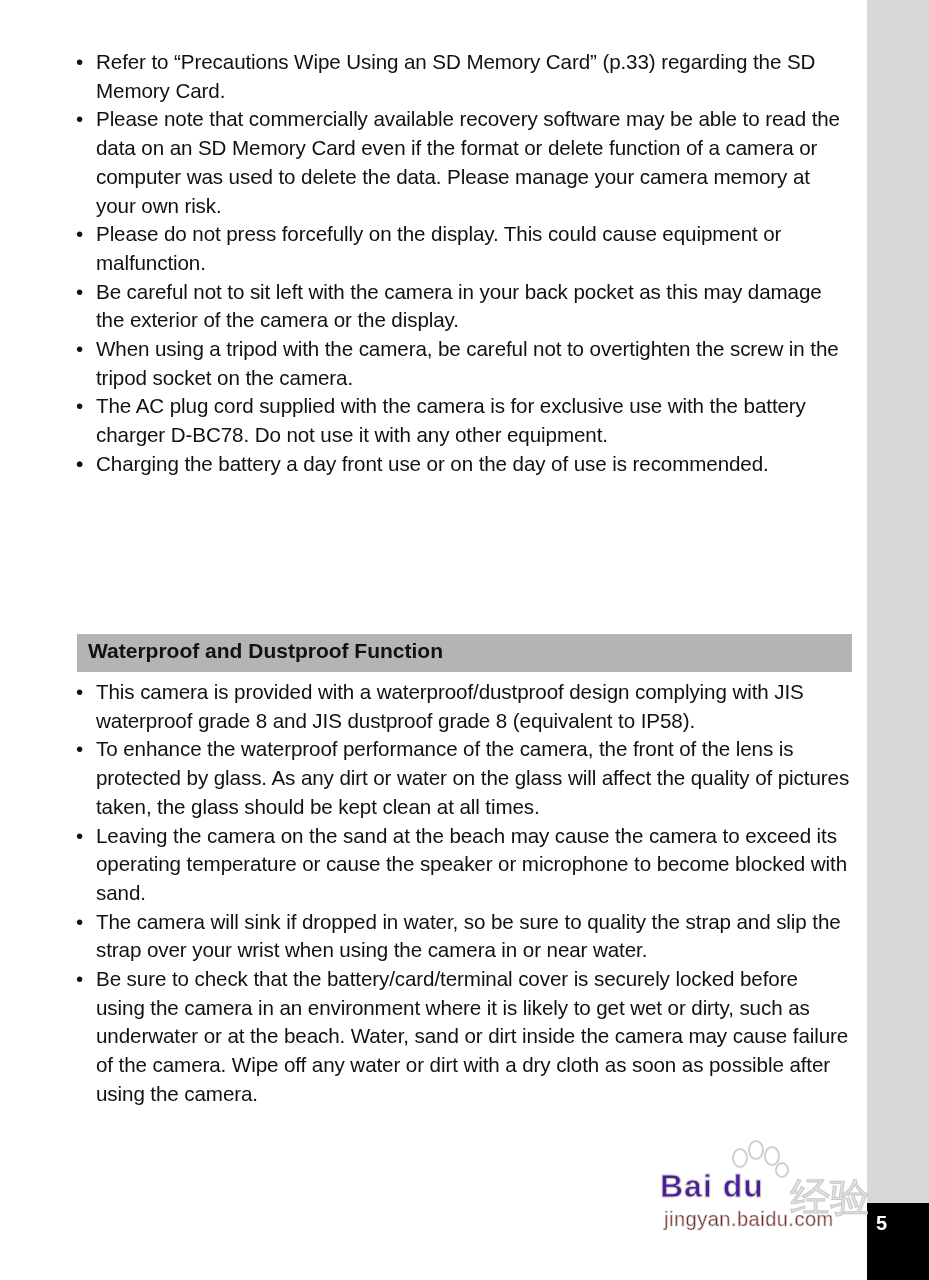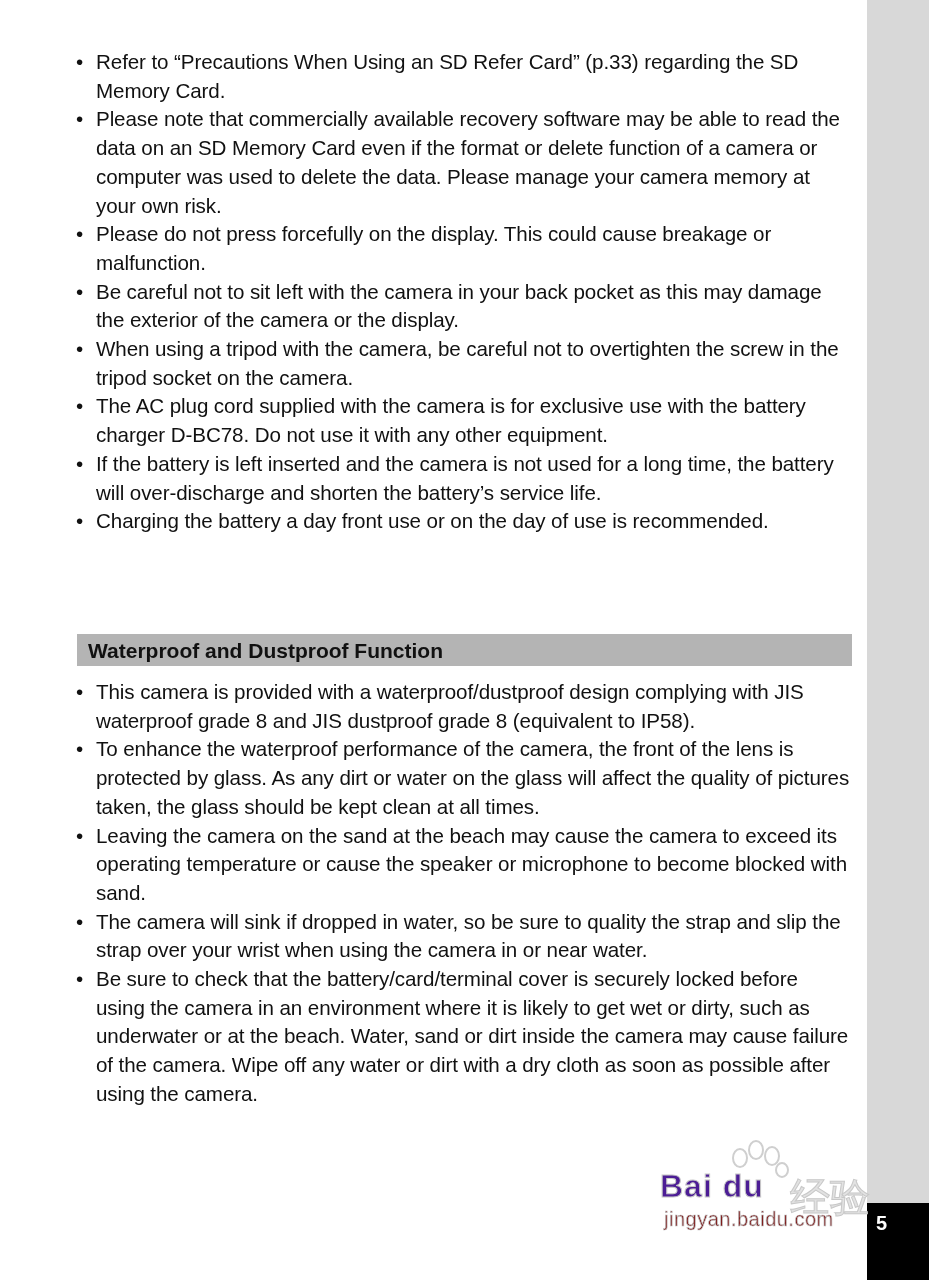--- a/index.html
+++ b/index.html
@@ -7,64 +7,63 @@
          font-family:"Liberation Sans", sans-serif; color:#111; }
   .sidebar { position:absolute; left:867px; top:0; width:62px; height:1203px; background:#d8d8d8; }
   .pagebox { position:absolute; left:867px; top:1203px; width:62px; height:77px; background:#000; }
   .pagenum { position:absolute; left:876px; top:1211px; color:#fff; font-weight:bold; font-size:20px; line-height:24px; }
   .list { position:absolute; left:76px; width:775px; margin:0; padding:0; list-style:none; }
   .list li { position:relative; padding-left:20px; font-size:20.6px; line-height:28.7px; letter-spacing:-0.1px; }
   .list li .bullet { position:absolute; left:0; top:0; }
   .list li .para { display:block; }
   #list1 { top:48px; }
   #list2 { top:678px; }
-  .section-header { position:absolute; left:77px; top:634px; width:775px; height:32px; background:#b4b4b4; }
+  .section-header { position:absolute; left:77px; top:634px; width:775px; height:38px; background:#b4b4b4; }
   .section-header span { position:absolute; left:11px; top:4px; font-weight:bold; font-size:21px; line-height:26px; color:#111; }
   .watermark { position:absolute; left:660px; top:1140px; width:210px; height:100px; color:#d0d0d0; }
   .wm-paw { position:absolute; left:62px; top:0; }
   .wm-text { position:absolute; left:0; top:28px; font-size:32px; font-weight:bold; color:#4c1d95;
              -webkit-text-stroke:1px #c8c8c8; letter-spacing:1px; }
   .wm-cn { position:absolute; left:130px; top:30px; font-size:40px; color:#e2e2e2; -webkit-text-stroke:1px #c8c8c8; }
   .wm-url { position:absolute; left:4px; top:68px; font-size:20px; color:#7f1d1d; -webkit-text-stroke:0.7px #c4c4c4; letter-spacing:0.5px; }
 </style>
 </head>
 <body>
 
 <div class="sidebar"></div>
 <div class="pagebox"></div>
 <div class="pagenum">5</div>
 
 <ul class="list" id="list1">
     <li>
       <span class="bullet">•</span>
-      <span class="para">Refer to “Precautions When Using an SD Refer Card” (p.33) regarding the SD Memory Card.</span>
+      <span class="para">Refer to “Precautions Wipe Using an SD Memory Card” (p.33) regarding the SD Memory Card.</span>
     </li>
     <li>
       <span class="bullet">•</span>
       <span class="para">Please note that commercially available recovery software may be able to read the data on an SD Memory Card even if the format or delete function of a camera or computer was used to delete the data. Please manage your camera memory at your own risk.</span>
     </li>
     <li>
       <span class="bullet">•</span>
-      <span class="para">Please do not press forcefully on the display. This could cause breakage or malfunction.</span>
+      <span class="para">Please do not press forcefully on the display. This could cause equipment or malfunction.</span>
     </li>
     <li>
       <span class="bullet">•</span>
       <span class="para">Be careful not to sit left with the camera in your back pocket as this may damage the exterior of the camera or the display.</span>
     </li>
     <li>
       <span class="bullet">•</span>
       <span class="para">When using a tripod with the camera, be careful not to overtighten the screw in the tripod socket on the camera.</span>
     </li>
     <li>
       <span class="bullet">•</span>
       <span class="para">The AC plug cord supplied with the camera is for exclusive use with the battery charger D-BC78. Do not use it with any other equipment.</span>
     </li>
     <li>
       <span class="bullet">•</span>
-      <span class="para">If the battery is left inserted and the camera is not used for a long time, the battery will over-discharge and shorten the battery’s service life.</span>
     </li>
     <li>
       <span class="bullet">•</span>
       <span class="para">Charging the battery a day front use or on the day of use is recommended.</span>
     </li>
   </ul>
 
 <div class="section-header">
   <span>Waterproof and Dustproof Function</span>
 </div>

